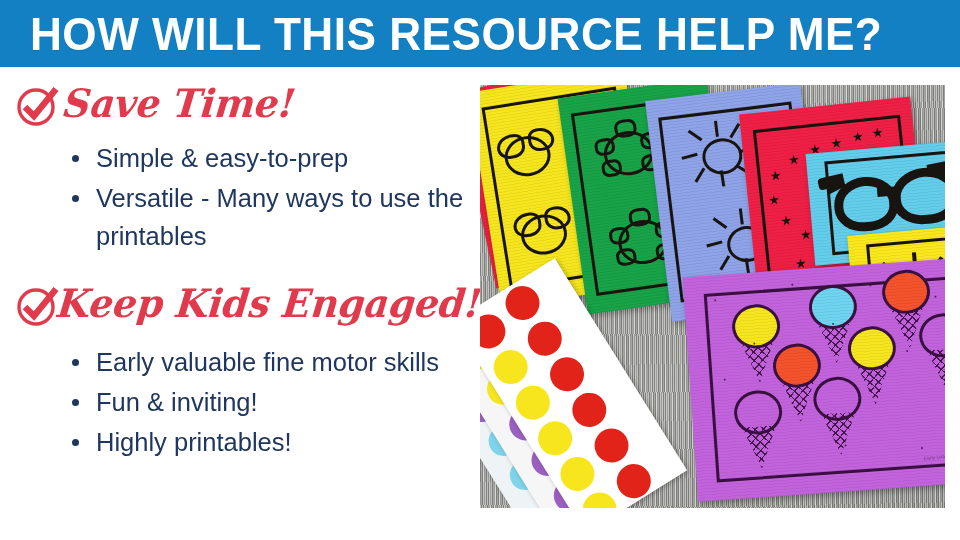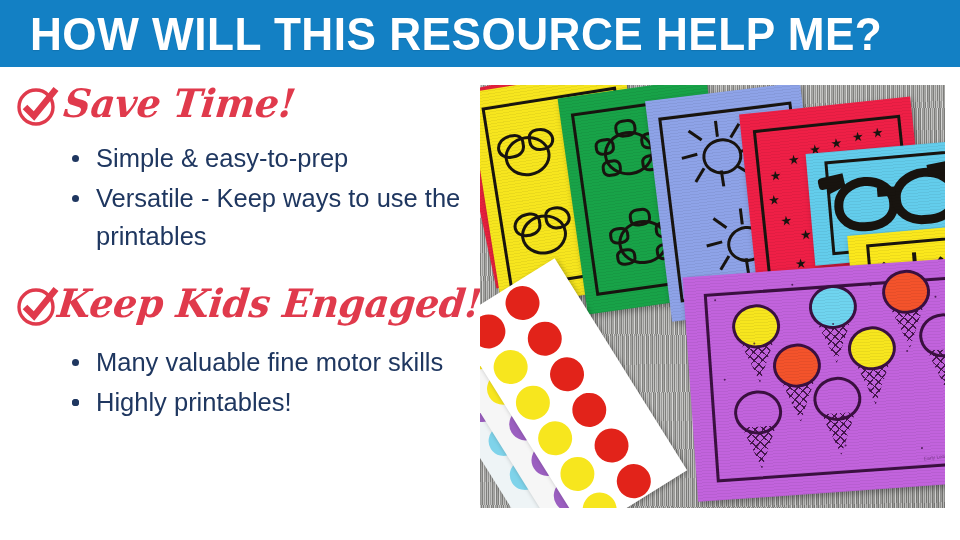--- a/index.html
+++ b/index.html
@@ -279,42 +279,43 @@
         </span>
         <span class="heading-text">Save Time!</span>
       </div>
       <ul class="bullet-list">
         <li class="bullet-item">
           <span class="bullet-dot"></span>
           <span class="bullet-text">Simple &amp; easy-to-prep</span>
         </li>
         <li class="bullet-item">
           <span class="bullet-dot"></span>
-          <span class="bullet-text">Versatile - Keep ways to use the printables</span>
+          <span class="bullet-text">Versatile - Many ways to use the printables</span>
         </li>
       </ul>
     </div>
 
     <div class="benefit-block" id="benefit-1">
       <div class="benefit-heading">
         <span class="check-icon">
           <svg viewBox="0 0 48 48" width="48" height="48" aria-hidden="true">
             <circle cx="22" cy="25" r="17" fill="none" stroke="#e03a4c" stroke-width="3.4"></circle>
             <path d="M11 25 L20 34 L42 7" fill="none" stroke="#e03a4c" stroke-width="6.4" stroke-linecap="butt" stroke-linejoin="miter"></path>
           </svg>
         </span>
         <span class="heading-text">Keep Kids Engaged!</span>
       </div>
       <ul class="bullet-list">
         <li class="bullet-item">
           <span class="bullet-dot"></span>
-          <span class="bullet-text">Many valuable fine motor skills</span>
+          <span class="bullet-text">Early valuable fine motor skills</span>
         </li>
         <li class="bullet-item">
           <span class="bullet-dot"></span>
+          <span class="bullet-text">Fun &amp; inviting!</span>
         </li>
         <li class="bullet-item">
           <span class="bullet-dot"></span>
           <span class="bullet-text">Highly printables!</span>
         </li>
       </ul>
     </div>
 
   </div>
 

